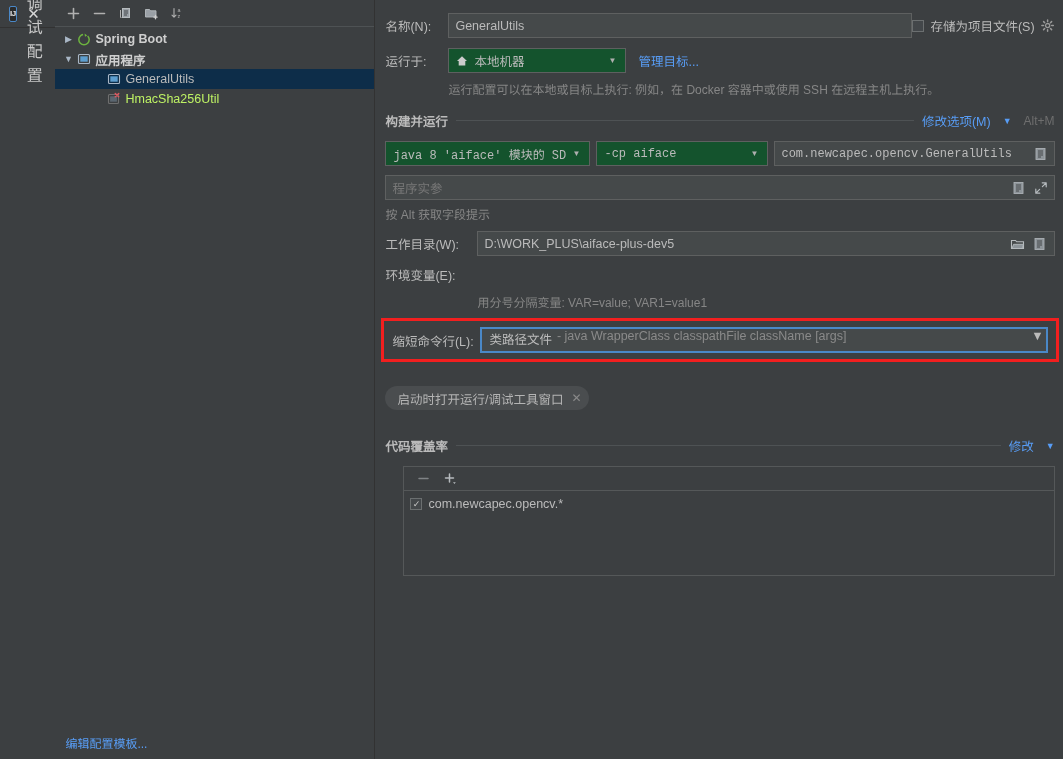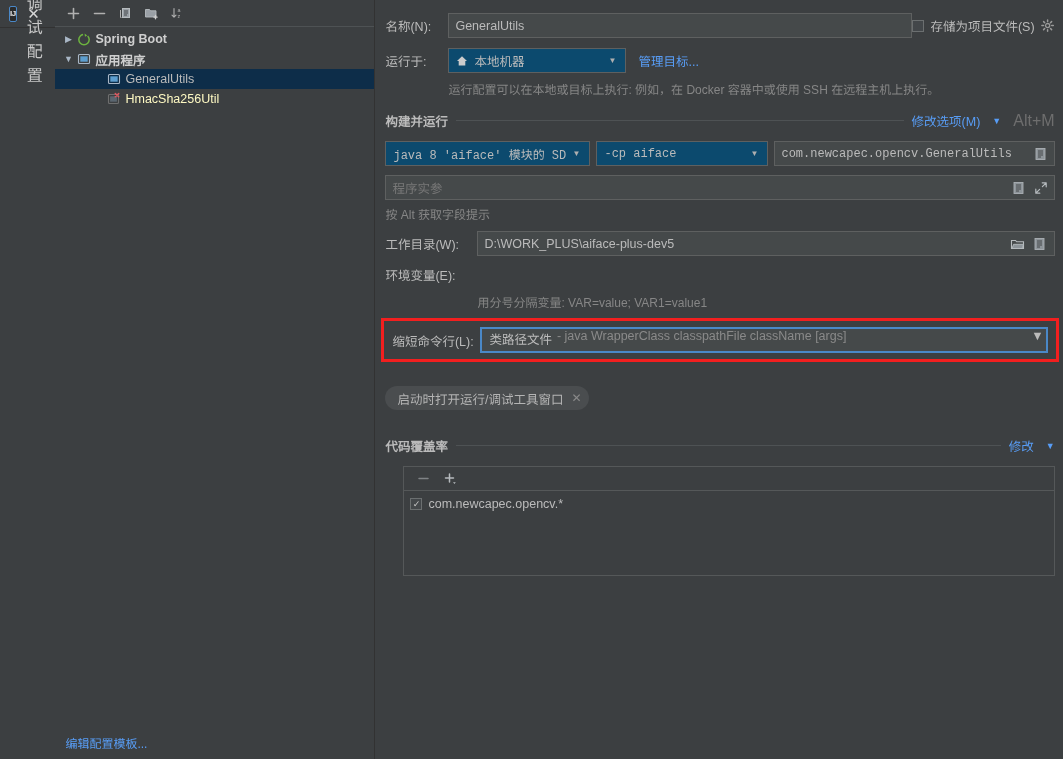--- a/index.html
+++ b/index.html
@@ -54,21 +54,21 @@
     font-size: 12.5px; padding-right: 4px; white-space: nowrap;
   }
   .tree-row.selected { background: #0d2d49; }
   .tree-row.lvl1 { padding-left: 6px; }
   .tree-row.lvl2 { padding-left: 36px; }
   .arrow { width: 14px; display: inline-flex; align-items:center; justify-content:center; color:#a9b7c6; font-size: 9px; }
   .arrow.blank { visibility: hidden; }
   .tr-icon { width: 17px; display: inline-flex; align-items: center; justify-content: center; margin-right: 3px; }
   .tr-label { color: #bbbbbb; }
   .tree-row.bold .tr-label { font-weight: bold; color: #cfcfcf; }
-  .tree-row.dim .tr-label { color: #fef9c3; }
+  .tree-row.dim .tr-label { color: #bef264; }
   .edit-templates {
     position: absolute; bottom: 8px; left: 10px;
     color: #589df6; font-size: 12px; cursor: pointer;
   }
 
   
   .right-panel {
     flex: 1; padding: 13px 14px 0 10px; overflow: hidden; position: relative;
   }
   .row { display: flex; align-items: center; margin-bottom: 10px; }
@@ -77,33 +77,33 @@
 
   .txtfield {
     background: #45494a; border: 1px solid #5e6060; height: 25px;
     color: #bbbbbb; font-size: 12.5px; padding: 0 6px;
     display: flex; align-items: center; font-family: "Liberation Sans", sans-serif;
   }
   .txtfield.placeholder { color: #787878; }
   .txtfield.mono { font-family: "Liberation Mono","DejaVu Sans Mono", monospace; font-size: 12px; }
 
   .combo {
-    background: #0c4a6e; border: 1px solid #5e6060; height: 25px;
+    background: #14532d; border: 1px solid #5e6060; height: 25px;
     display: flex; align-items: center; padding: 0 2px 0 7px;
     color: #bbbbbb; font-size: 12.5px; cursor: pointer; position: relative;
   }
   .combo .caret { margin-left: auto; padding: 0 7px; color: #b0b0b0; font-size: 8px; }
   .link { color: #589df6; cursor: pointer; font-size: 12.5px; }
   .hint { color: #868686; font-size: 12px; }
 
   .sep-head { display: flex; align-items: center; margin: 14px 0 11px 0; }
   .sep-head .sh-title { font-size: 12.5px; color: #bbbbbb; white-space: nowrap; font-weight: 600; }
   .sep-head .sh-line { flex: 1; height: 1px; background: #4e5254; margin: 0 8px; }
   .sep-head .sh-right { display: flex; align-items: center; gap: 12px; white-space: nowrap; }
-  .shortcut { color: #6e6e6e; font-size: 16px; }
+  .shortcut { color: #6e6e6e; font-size: 12px; }
 
   .build-row { display: flex; gap: 6px; margin-bottom: 9px; }
   .sdk-combo { width: 205px; flex: 0 0 205px; }
   .cp-combo { width: 172px; flex: 0 0 172px; }
   .main-class { flex: 1; position: relative; padding-right: 24px; }
 
   .fld-icon {
     position: absolute; top: 50%; transform: translateY(-50%);
     width: 16px; height: 16px; display: flex; align-items: center; justify-content: center; cursor: pointer;
   }

